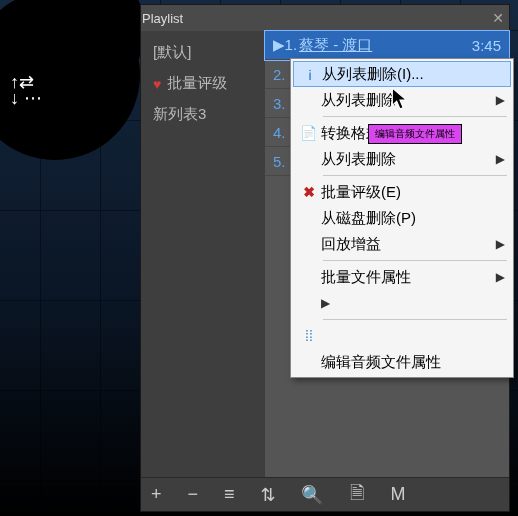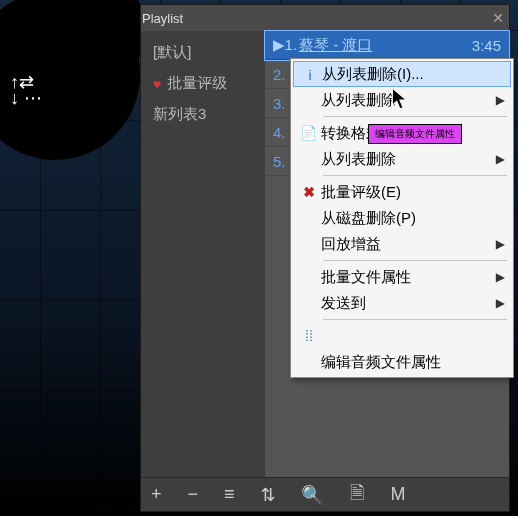--- a/index.html
+++ b/index.html
@@ -266,21 +266,20 @@
     <span class="submenu-arrow">▶</span>
   </div>
   <div class="menu-sep"></div>
   <div class="menu-item">
     <span class="menu-icon"></span>
     <span class="menu-label">批量文件属性</span>
     <span class="submenu-arrow">▶</span>
   </div>
   <div class="menu-item">
     <span class="menu-icon"></span>
-    <span class="menu-label">发送到</span>
     <span class="submenu-arrow">▶</span>
   </div>
   <div class="menu-sep"></div>
   <div class="menu-item">
     <span class="menu-icon" style="color:#2a80c9">⁞⁞</span>
   </div>
   <div class="menu-item">
     <span class="menu-icon"></span>
     <span class="menu-label">编辑音频文件属性</span>
   </div>

